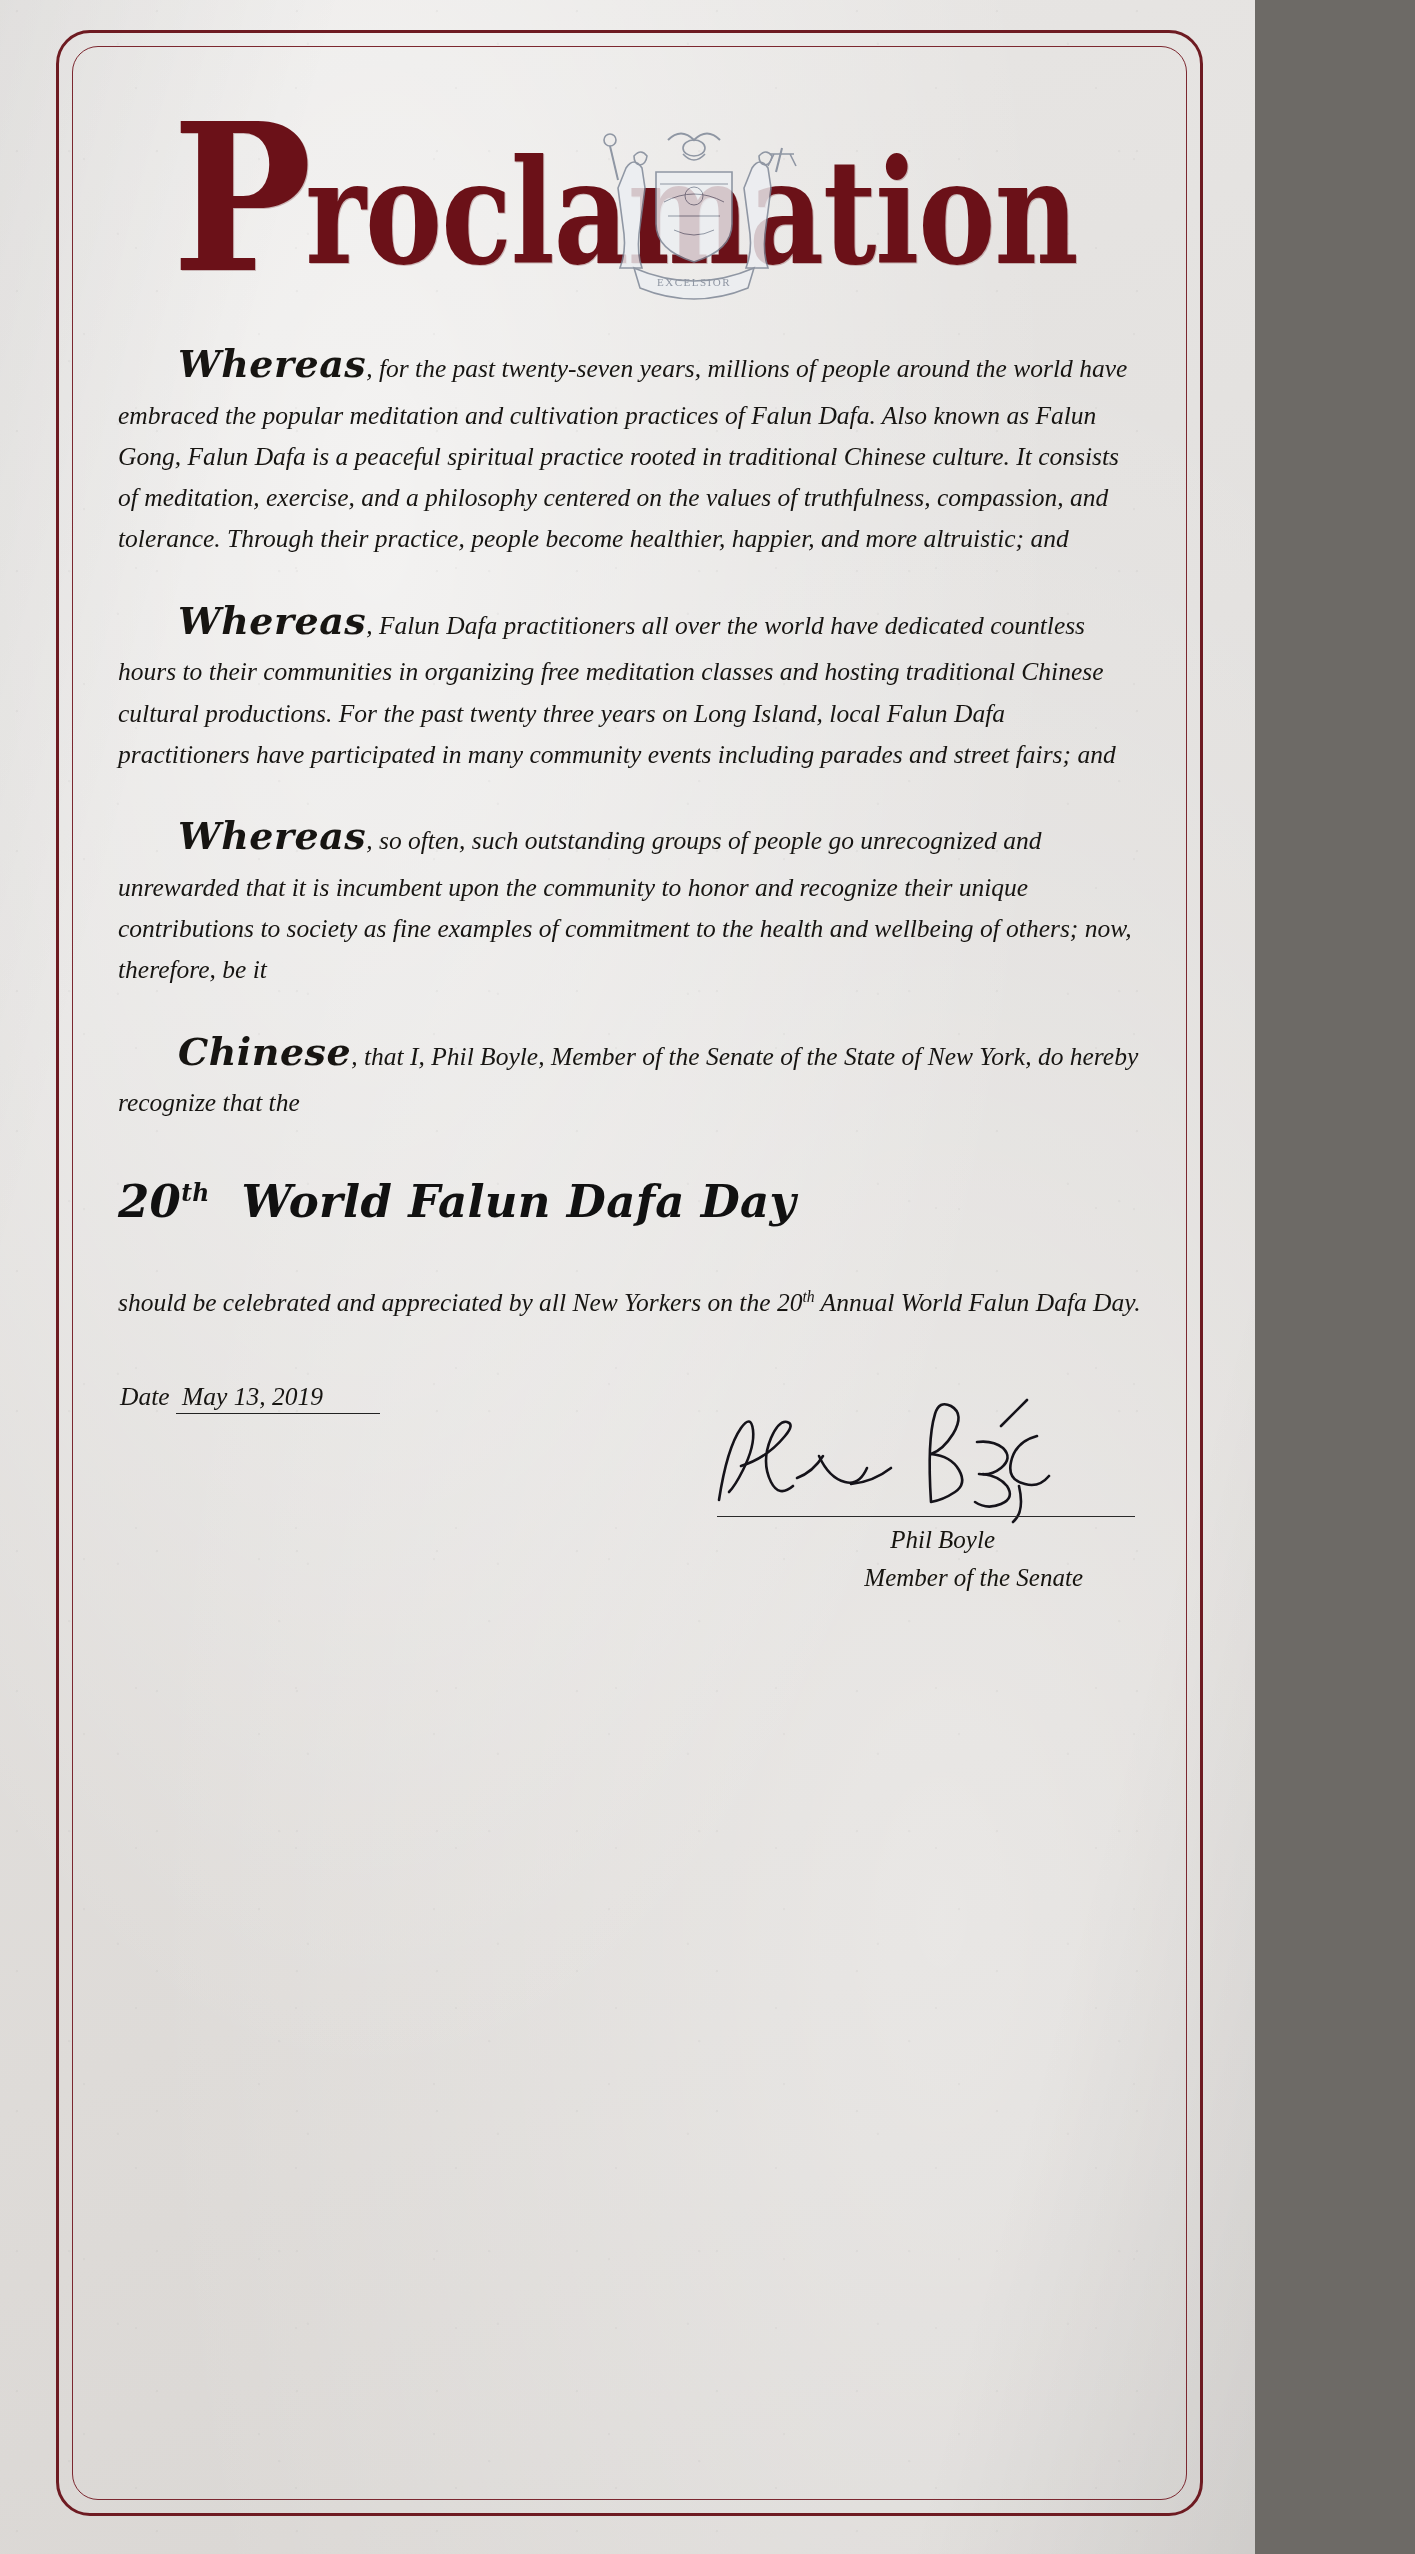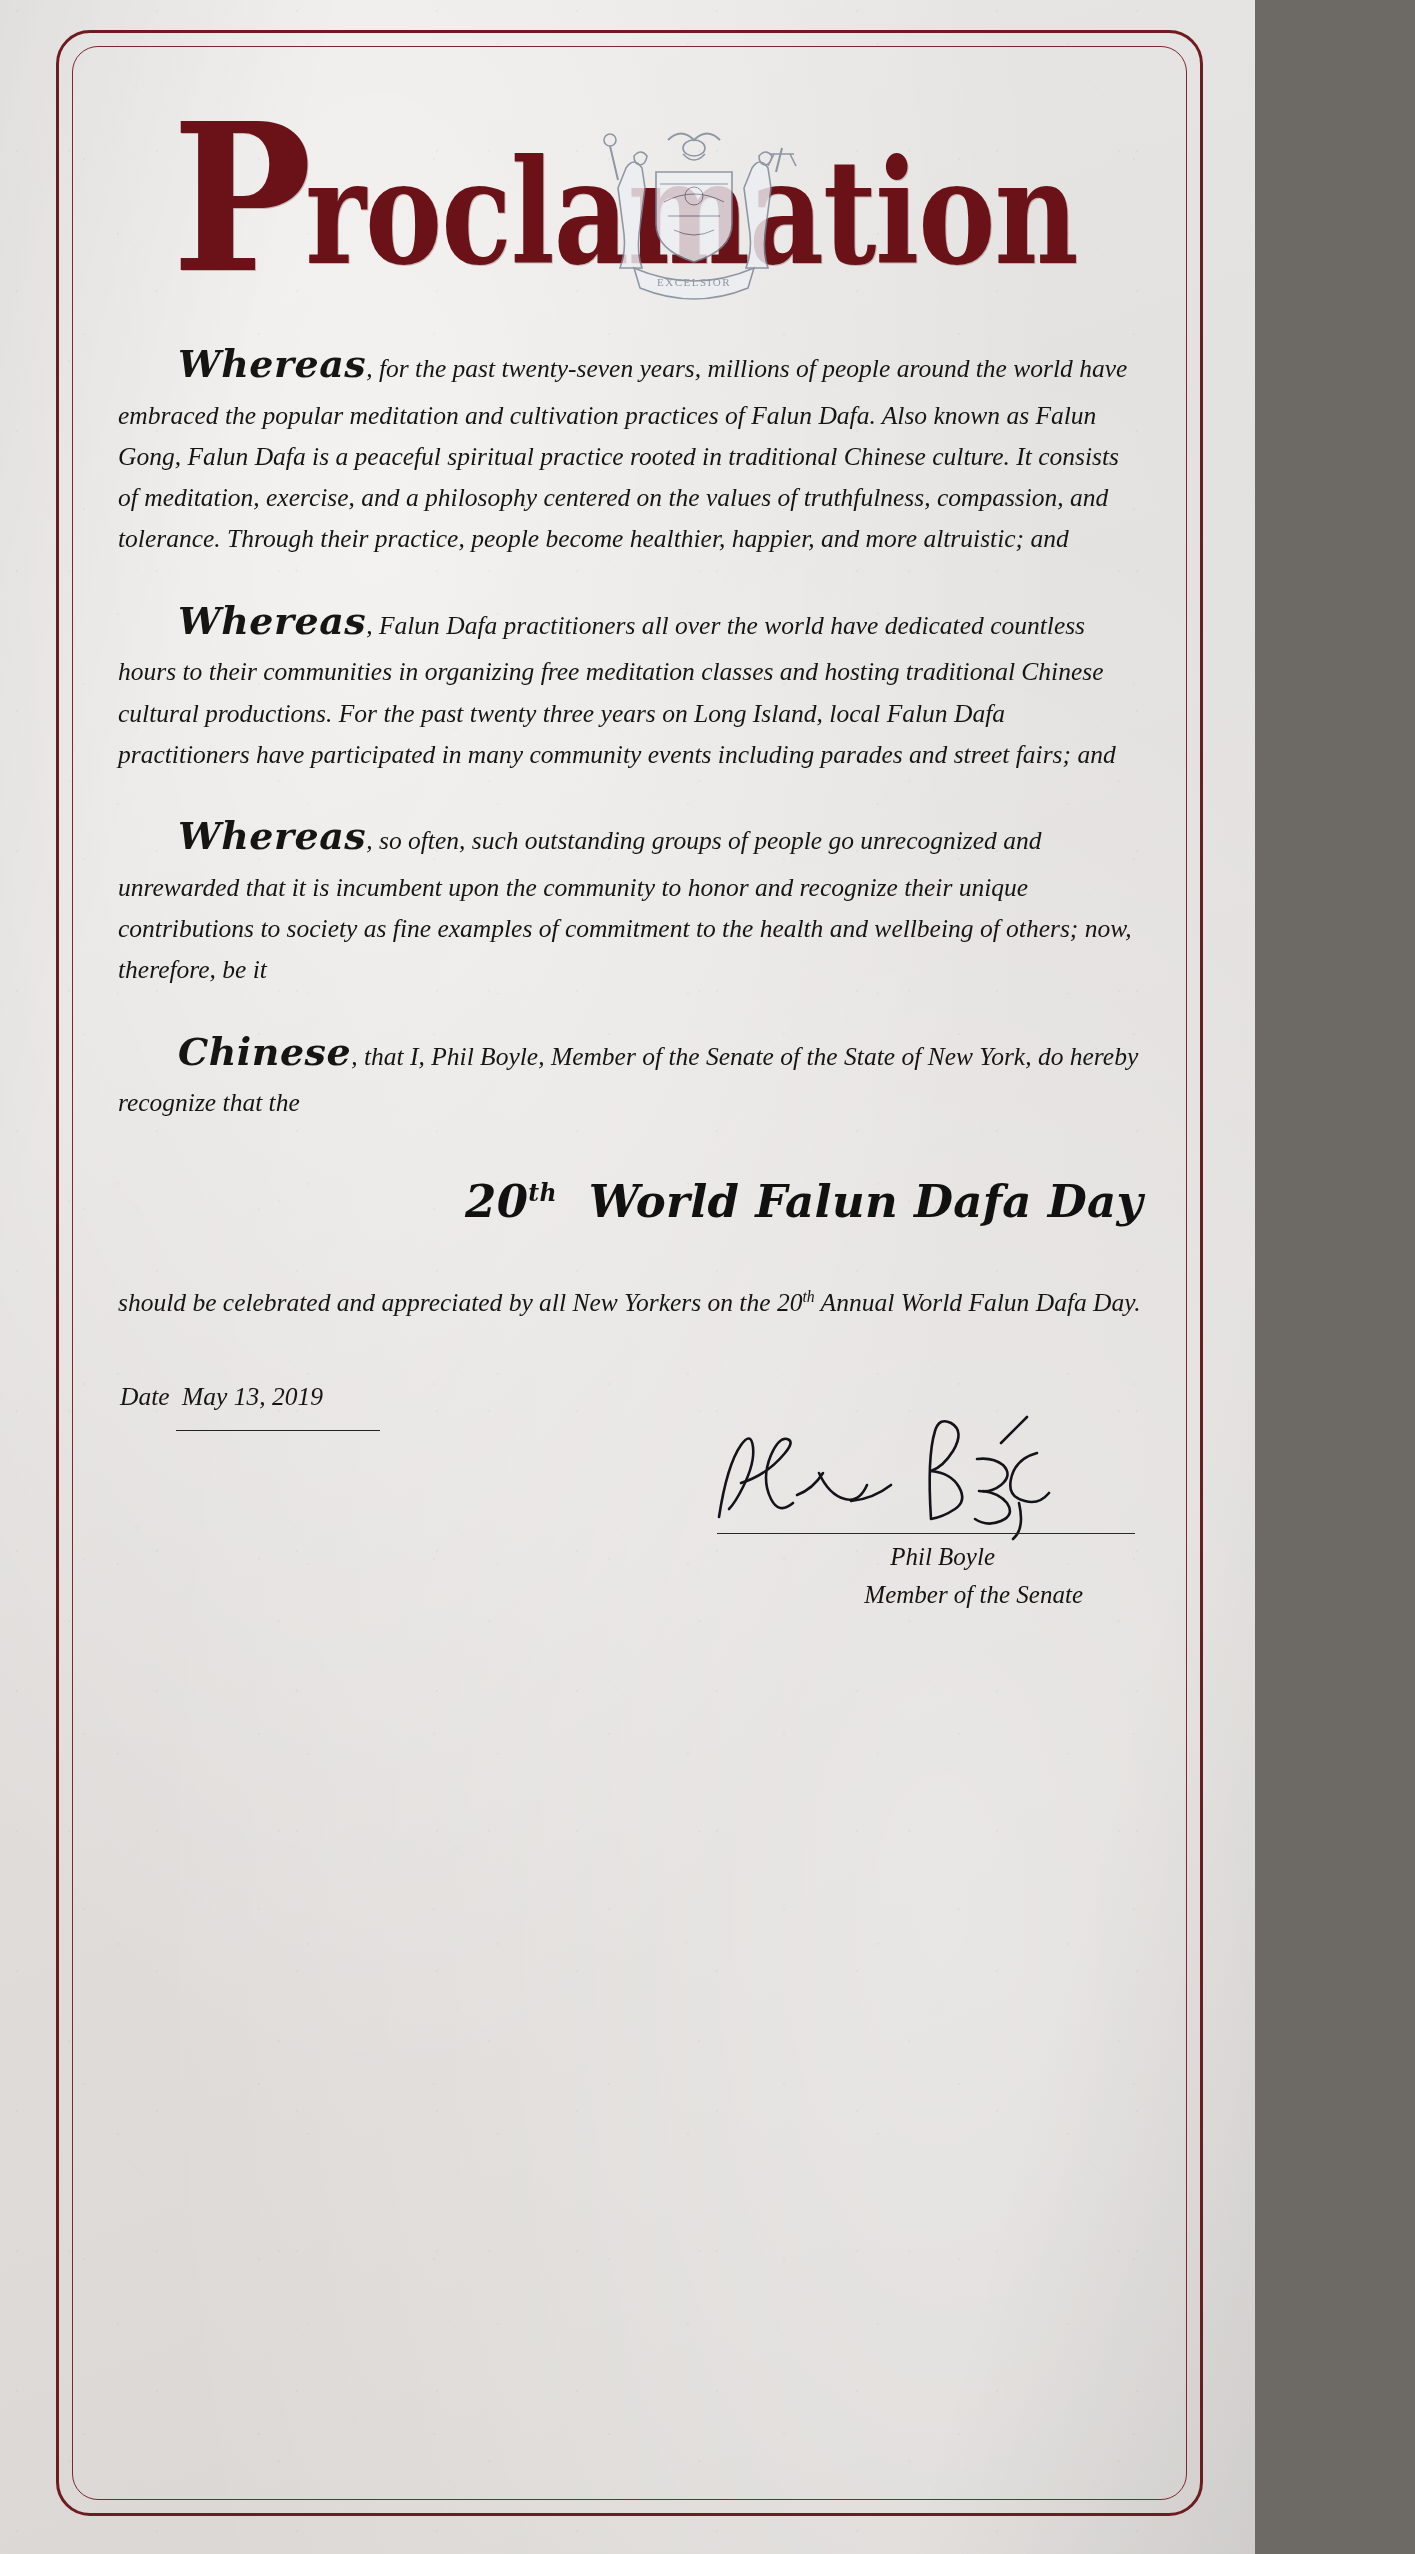--- a/index.html
+++ b/index.html
@@ -118,21 +118,21 @@
     font-weight: bold;
     font-size: 38px;
     letter-spacing: .5px;
     padding-left: 60px;
   }
   .para .lead.resolved { padding-left: 60px; }
   .para .after-lead { font-size: 25.5px; }
   sup { font-size: .62em; vertical-align: super; }
 
   .headline {
-    text-align: right;
+    text-align: left;
     font-family: "DejaVu Serif", serif;
     font-style: italic;
     font-weight: bold;
     font-size: 45px;
     color: #111;
     margin: 52px 0 54px 0;
     letter-spacing: .3px;
   }
   .headline sup { font-size: .52em; }
 
@@ -148,21 +148,21 @@
   
   .date-row {
     font-family: "Liberation Serif", serif;
     font-style: italic;
     font-size: 25.5px;
     color: #171512;
     margin-left: 2px;
   }
   .date-value {
     border-bottom: 1.5px solid #222;
-    padding: 0 8px 18px 6px;
+    padding: 0 8px 1px 6px;
     display: inline-block;
     min-width: 190px;
   }
 
   .sign-block {
     position: relative;
     margin-top: -10px;
     height: 200px;
   }
   .sign-svg {

